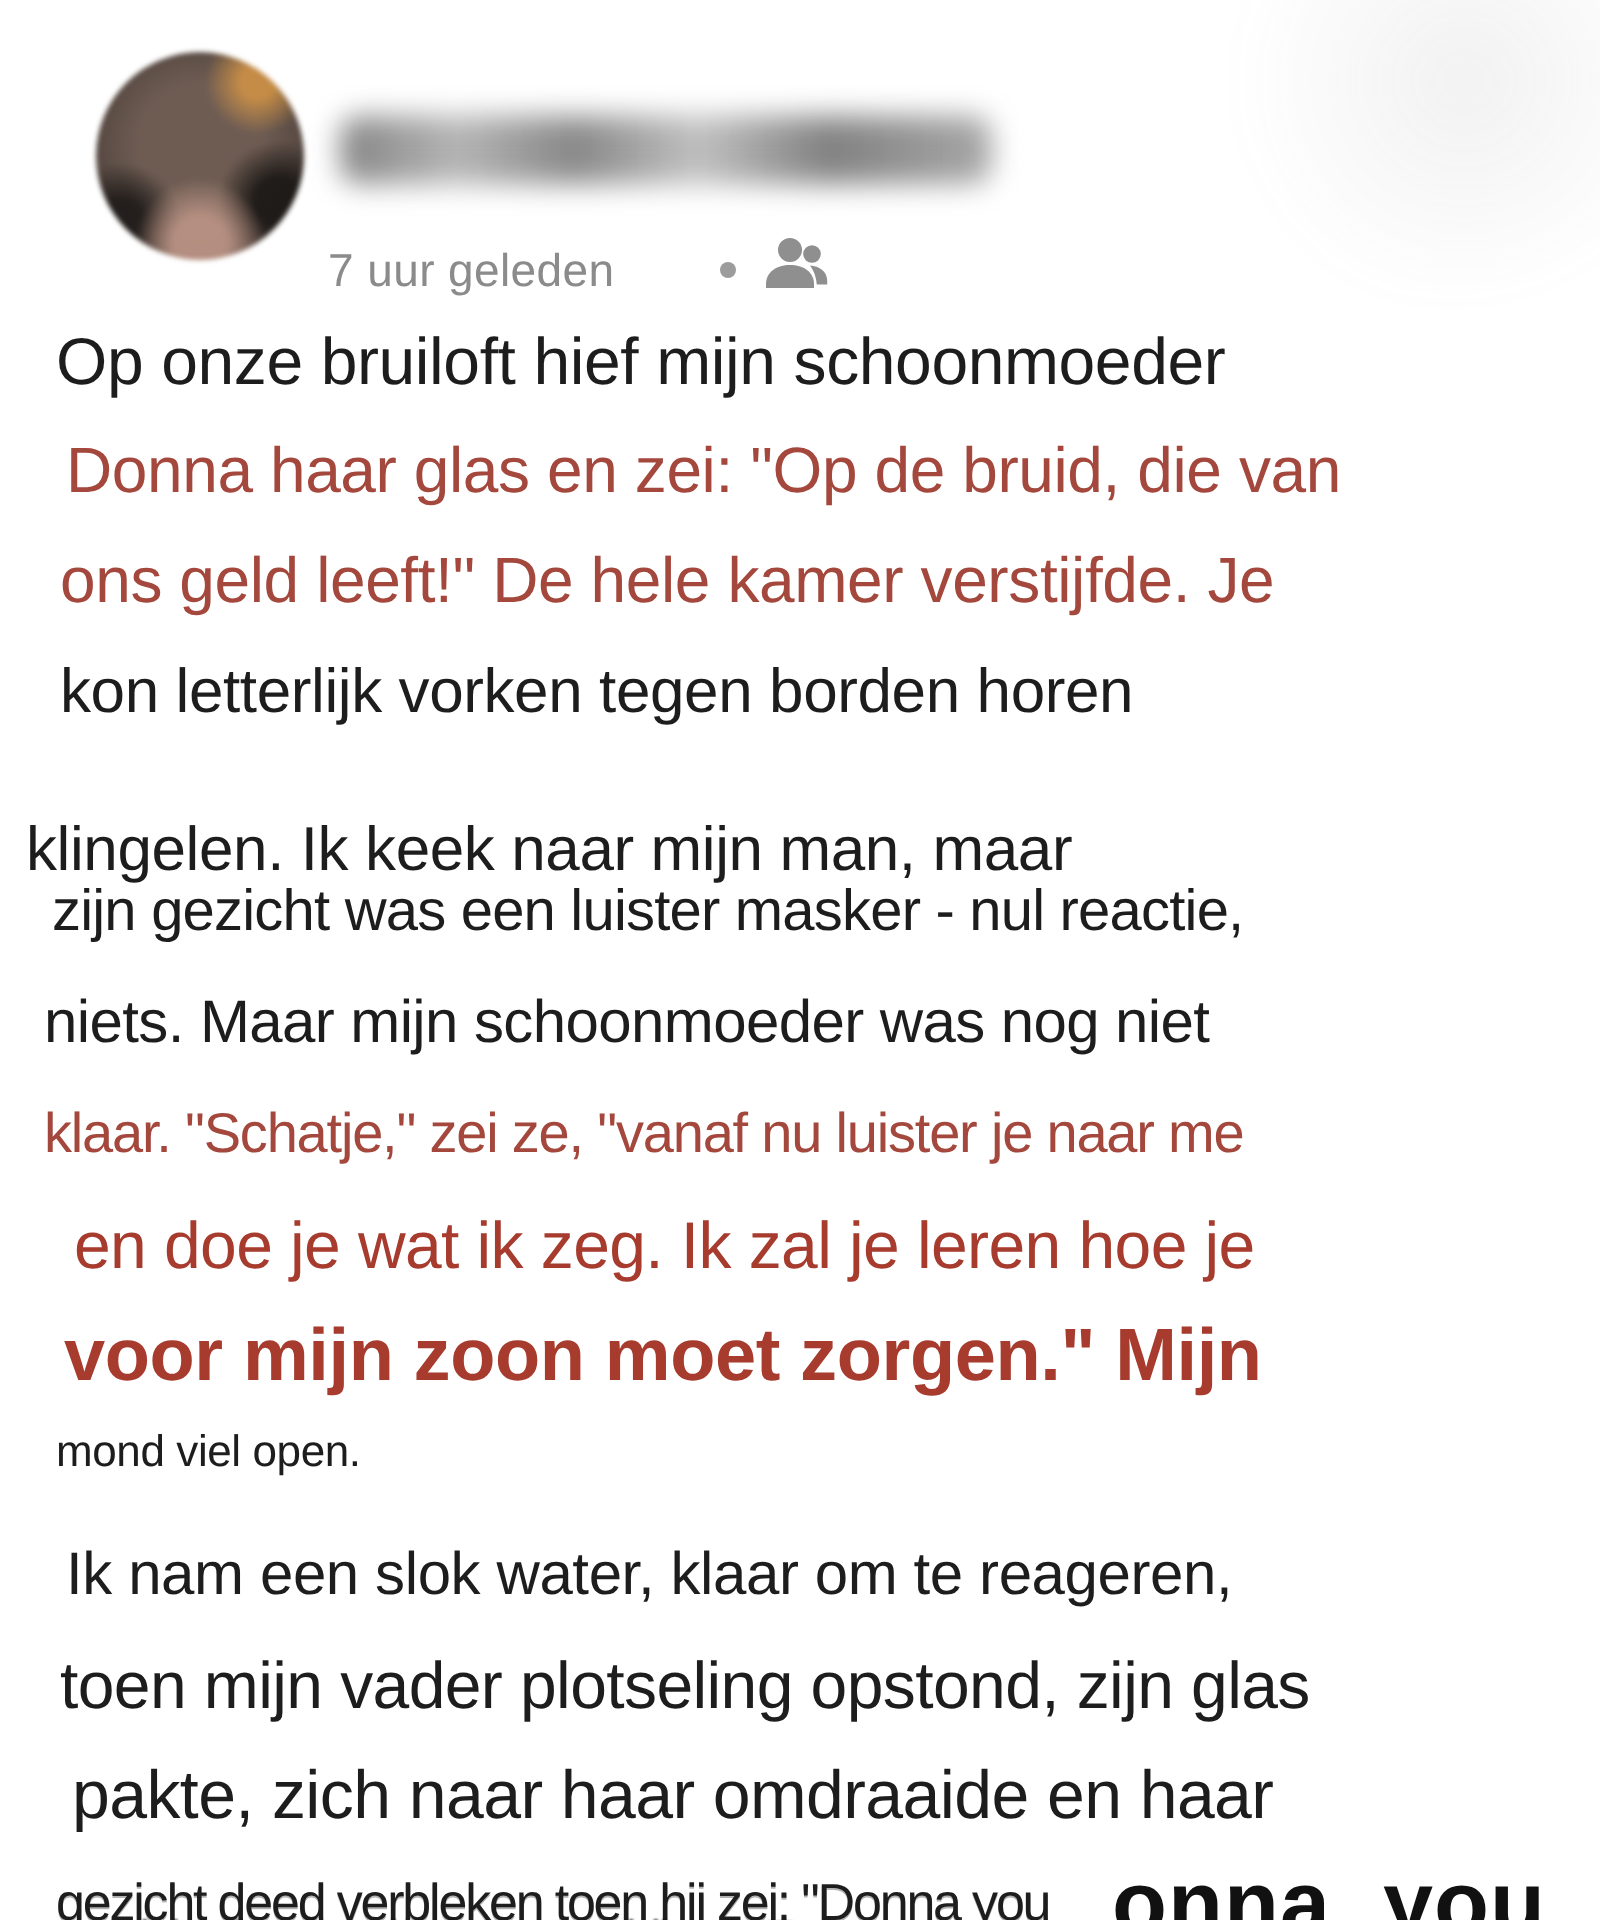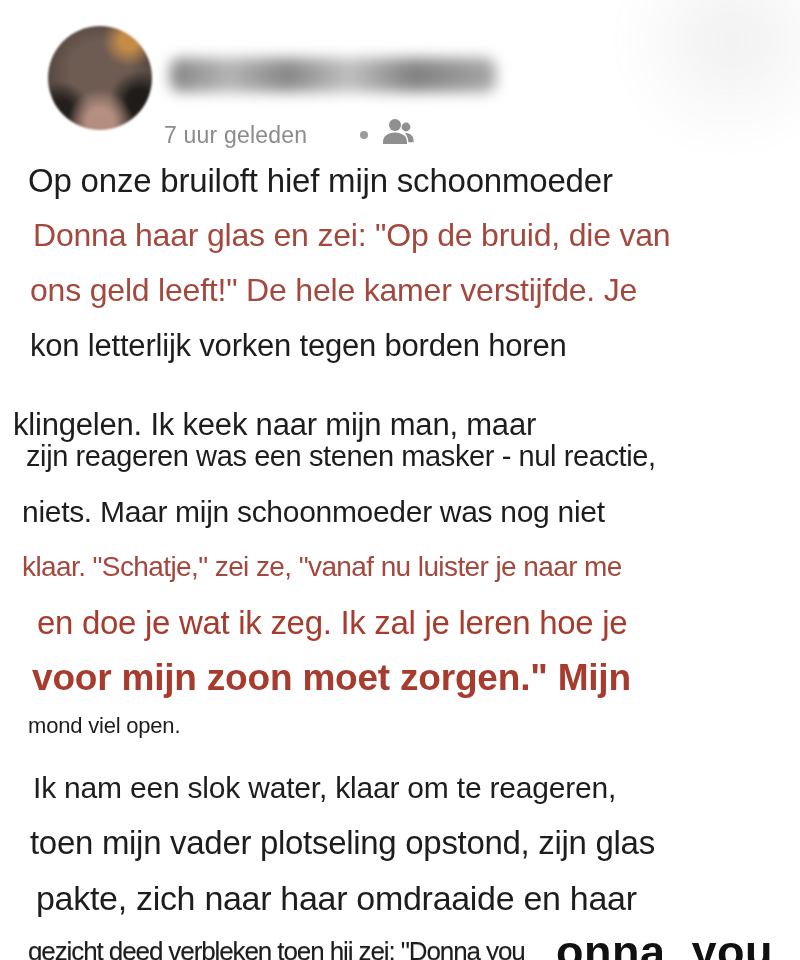--- a/index.html
+++ b/index.html
@@ -87,21 +87,21 @@
   </svg>
 </div>
 <div class="corner-smudge"></div>
 
 <div>
   <div class="line l0 black">Op onze bruiloft hief mijn schoonmoeder</div>
   <div class="line l1 red">Donna haar glas en zei: "Op de bruid, die van</div>
   <div class="line l2 red">ons geld leeft!" De hele kamer verstijfde. Je</div>
   <div class="line l3 black">kon letterlijk vorken tegen borden horen</div>
   <div class="line l4 black">klingelen. Ik keek naar mijn man, maar</div>
-  <div class="line l5 black">zijn reageren was een stenen masker - nul reactie,</div>
+  <div class="line l5 black">zijn gezicht was een luister masker - nul reactie,</div>
   <div class="line l6 black">niets. Maar mijn schoonmoeder was nog niet</div>
   <div class="line l7 red">klaar. "Schatje," zei ze, "vanaf nu luister je naar me</div>
   <div class="line l8 red-bold">en doe je wat ik zeg. Ik zal je leren hoe je</div>
   <div class="line l9 red-bold">voor mijn zoon moet zorgen." Mijn</div>
   <div class="line l10 black">mond viel open.</div>
   <div class="line l11 black">Ik nam een slok water, klaar om te reageren,</div>
   <div class="line l12 black">toen mijn vader plotseling opstond, zijn glas</div>
   <div class="line l13 black">pakte, zich naar haar omdraaide en haar</div>
   <div class="line l14 black">gezicht deed verbleken toen hij zei: "Donna you</div>
   <div class="line ghost-line">gezicht deed verbleken toen hij zei: "Donna you</div>

